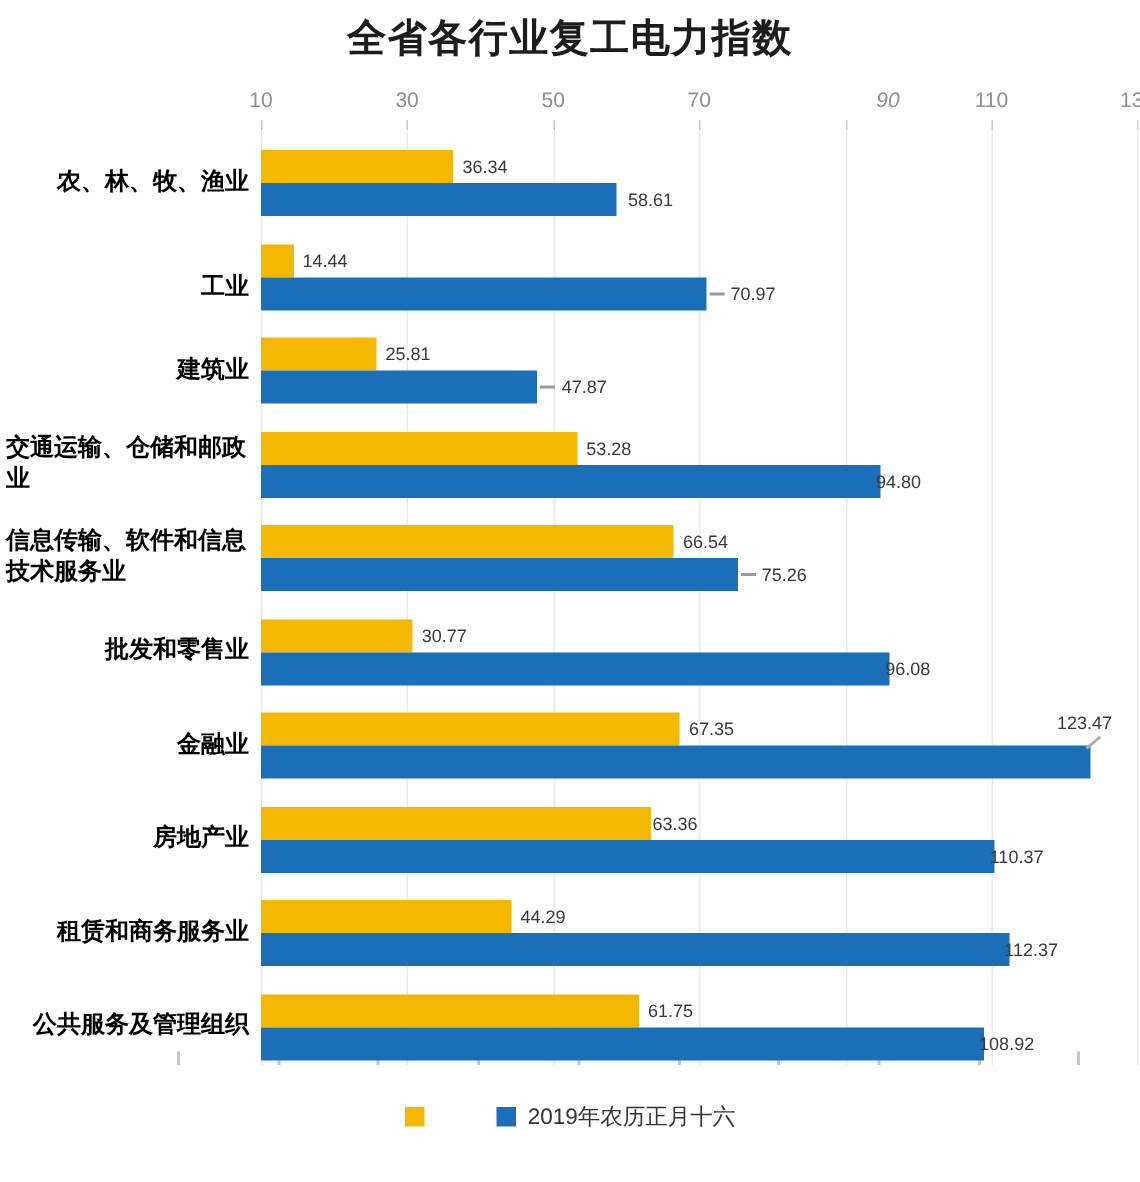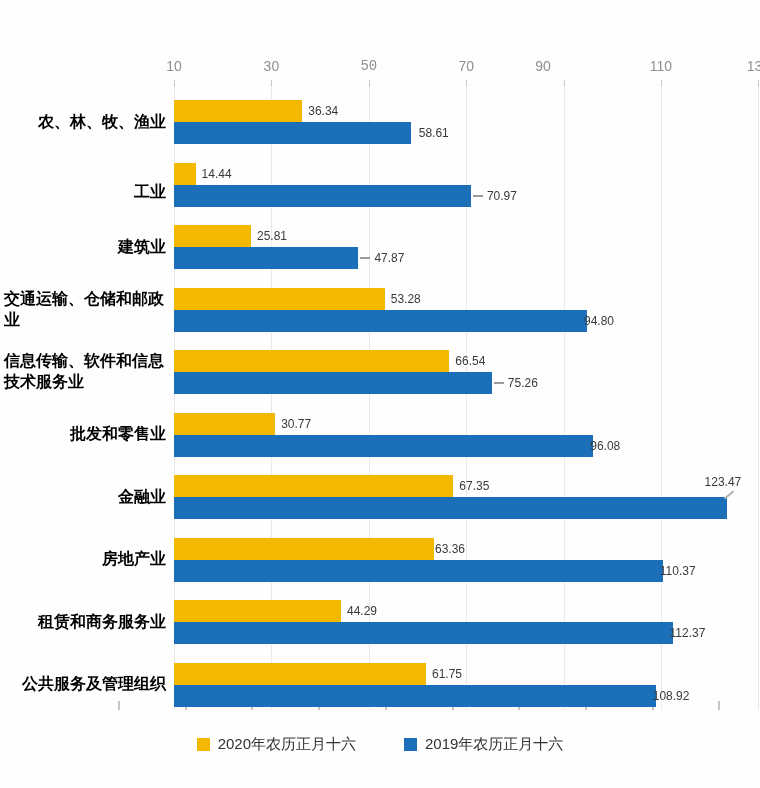--- a/index.html
+++ b/index.html
@@ -116,31 +116,32 @@
   .legend-swatch {
     width: 13px;
     height: 13px;
     display: inline-block;
   }
 </style>
 </head>
 <body>
 
 <div id="chart">
+  <div class="chart-title">全省各行业复工电力指数</div>
 
   <div id="axis-layer">
       <div class="axis-tick-label" style="left: 174px;">10</div>
       <div class="axis-tick-mark" style="left: 174px;"></div>
       <div class="axis-tick-label" style="left: 271.4px;">30</div>
       <div class="axis-tick-mark" style="left: 271.4px;"></div>
-      <div class="axis-tick-label" style="left: 368.8px; font-family: Liberation Mono, monospace;">50</div>
+      <div class="axis-tick-label" style="left: 368.8px;">50</div>
       <div class="axis-tick-mark" style="left: 368.8px;"></div>
       <div class="axis-tick-label" style="left: 466.2px;">70</div>
       <div class="axis-tick-mark" style="left: 466.2px;"></div>
-      <div class="axis-tick-label" style="left: 543px;">90</div>
+      <div class="axis-tick-label" style="left: 592px; font-style: italic;">90</div>
       <div class="axis-tick-mark" style="left: 563.6px;"></div>
       <div class="axis-tick-label" style="left: 661px;">110</div>
       <div class="axis-tick-mark" style="left: 661px;"></div>
       <div class="axis-tick-label" style="left: 758.4px;">130</div>
       <div class="axis-tick-mark" style="left: 758.4px;"></div>
     </div>
   <div id="grid-layer">
       <div class="gridline" style="left: 174px;"></div>
       <div class="gridline" style="left: 271.4px;"></div>
       <div class="gridline" style="left: 368.8px;"></div>
@@ -232,20 +233,19 @@
       </div>
       <div class="bar bar-2020" style="left: 174px; top: 662.5px; width: 252.023px; background: rgb(245, 184, 0);"></div>
       <div class="bar bar-2019" style="left: 174px; top: 684.5px; width: 481.74px; background: rgb(27, 111, 185);"></div>
       <div class="value-label" style="left: 432.022px; top: 662.5px;">61.75</div>
       <div class="value-label" style="left: 652.74px; top: 684.5px;">108.92</div>
     </div>
 
   <div class="legend">
     <div class="legend-item">
       <span class="legend-swatch" id="swatch-2020" style="background: rgb(245, 184, 0);"></span>
-      <span>2020年农历正月十六</span>
     </div>
     <div class="legend-item">
       <span class="legend-swatch" id="swatch-2019" style="background: rgb(27, 111, 185);"></span>
       <span>2019年农历正月十六</span>
     </div>
   </div>
 </div>
 
 </body></html>

